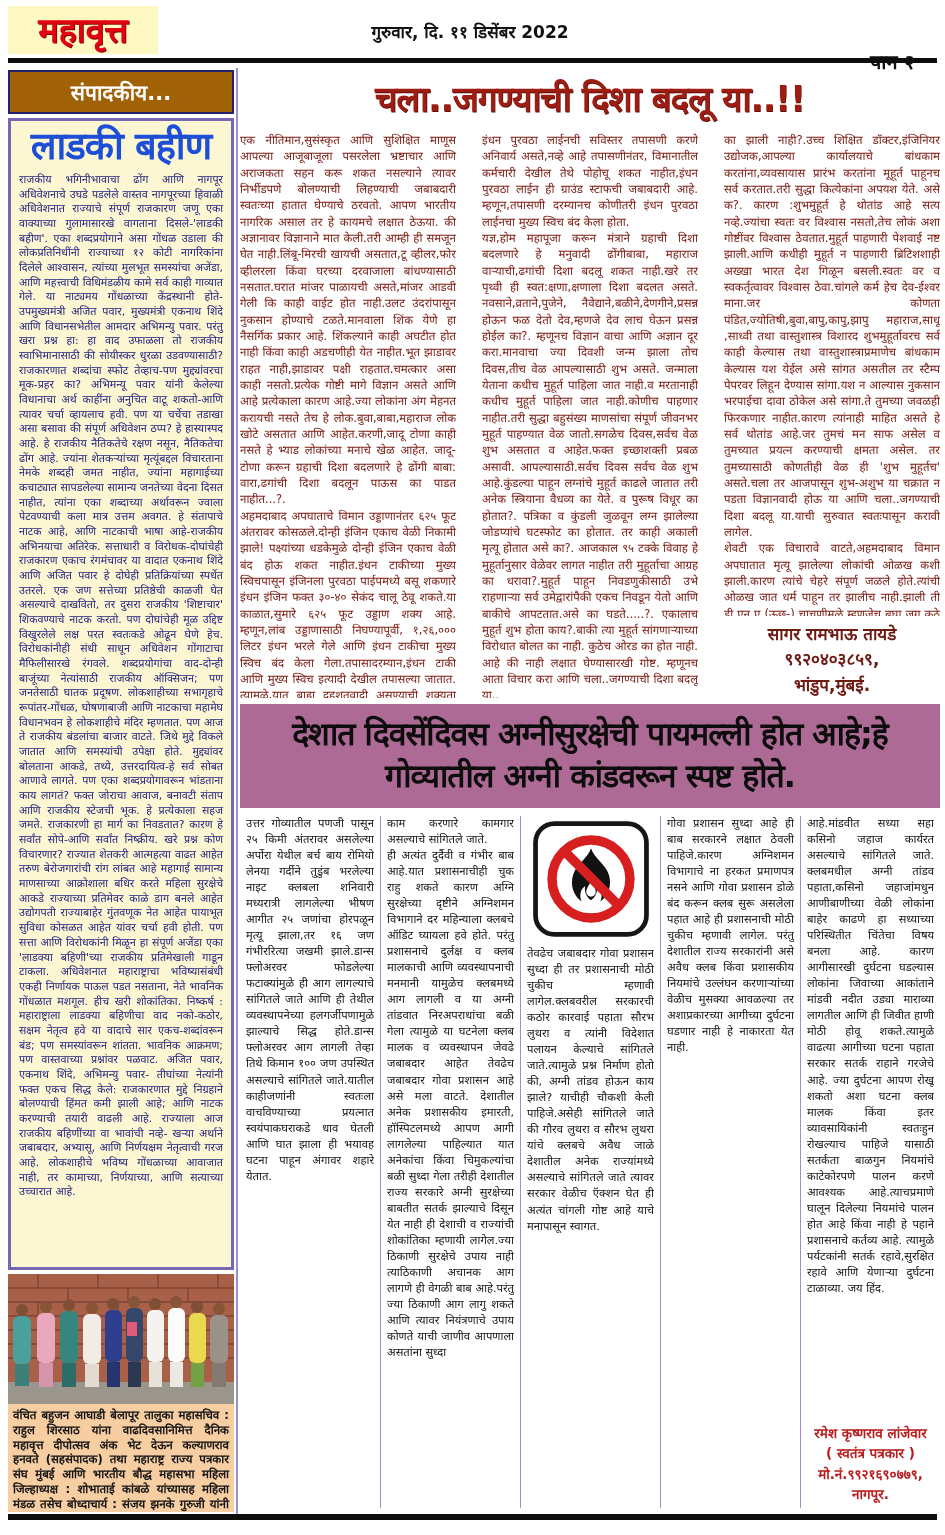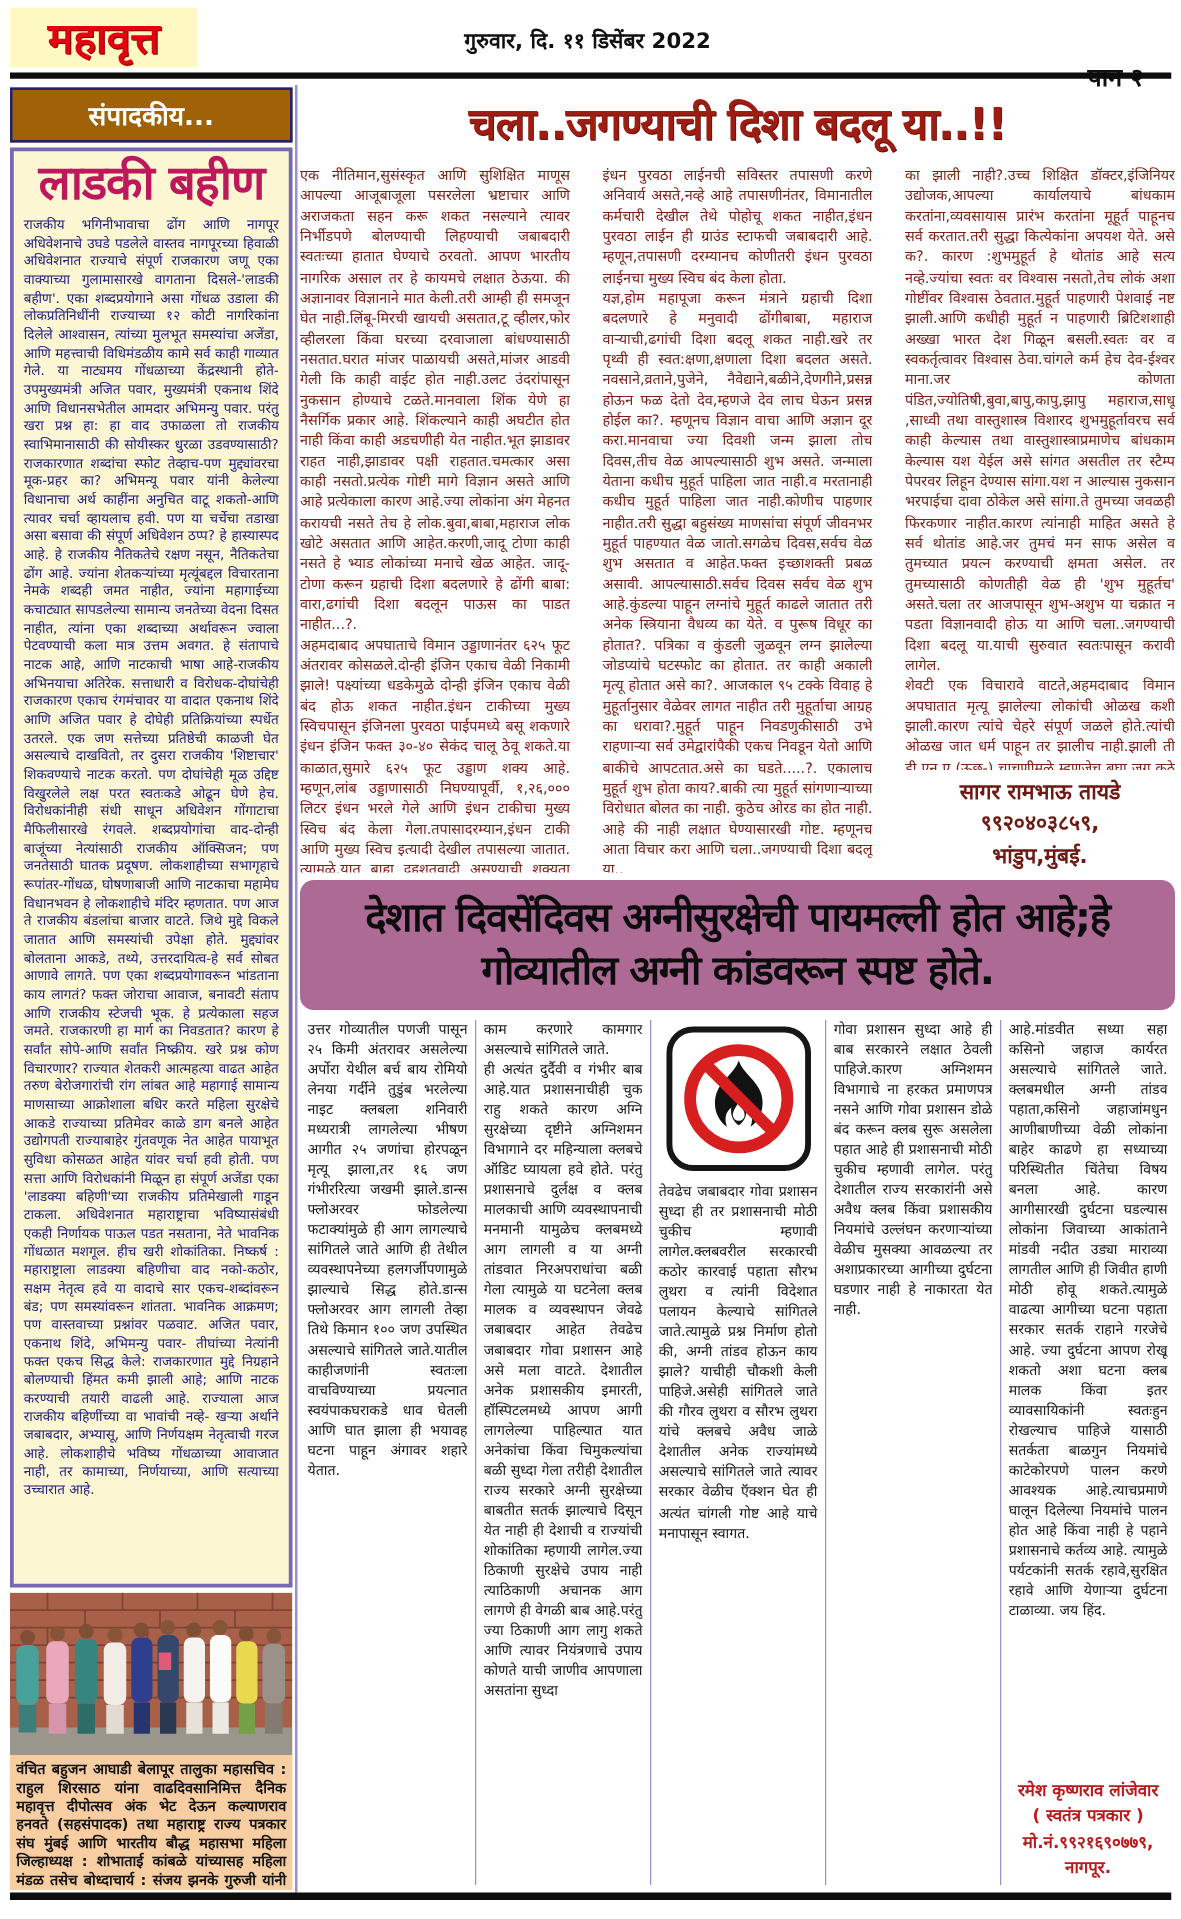--- a/index.html
+++ b/index.html
@@ -33,21 +33,21 @@
     position:absolute; left:8px; top:70px; width:226px; height:44px;
     background:#a16207; border:2px solid #22226e;
     display:flex; align-items:center; justify-content:center;
   }
   .section-label-text { color:#ffffff; font-weight:bold; font-size:21px; }
   .editorial-box {
     position:absolute; left:8px; top:118px; width:226px; height:1152px;
     background:#fcf7d2; border:3px solid #7668b4; padding:6px 8px; overflow:hidden;
   }
   .editorial-title {
-    color:#be185d; font-weight:bold; font-size:38px; line-height:1.05;
+    color:#1d4ed8; font-weight:bold; font-size:38px; line-height:1.05;
     text-align:center; margin-bottom:6px; letter-spacing:-1px;
   }
   .editorial-body {
     color:#20207e; font-size:10.8px; line-height:1.36; text-align:justify;
     white-space:pre-line;
   }
   .photo-frame { position:absolute; left:8px; top:1274px; width:226px; height:130px; overflow:hidden; }
   .caption-box {
     position:absolute; left:8px; top:1404px; width:226px; height:108px;
     background:#f7cda2; padding:4px 5px; overflow:hidden;
@@ -71,21 +71,20 @@
   }
   .a1col .flow { flex:1; overflow:hidden; }
   .byline1 { text-align:center; font-weight:bold; font-size:17px; line-height:1.5;
     color:#6d1a12; padding-top:6px; white-space:normal; }
 
   
   .banner2 {
     position:absolute; left:240px; top:704px; width:700px; height:104px;
     background:#ac6a95; display:flex; align-items:center; justify-content:center;
     padding:4px 10px;
-    border-radius:11px;
   }
   .banner2-text {
     color:#0d0d0d; font-weight:bold; font-size:32px; line-height:1.3;
     text-align:center; letter-spacing:-1px;
   }
   .article2 {
     position:absolute; left:240px; top:816px; width:700px; height:692px;
     display:grid; grid-template-columns:repeat(5,1fr); column-gap:0;
   }
   .a2col {

